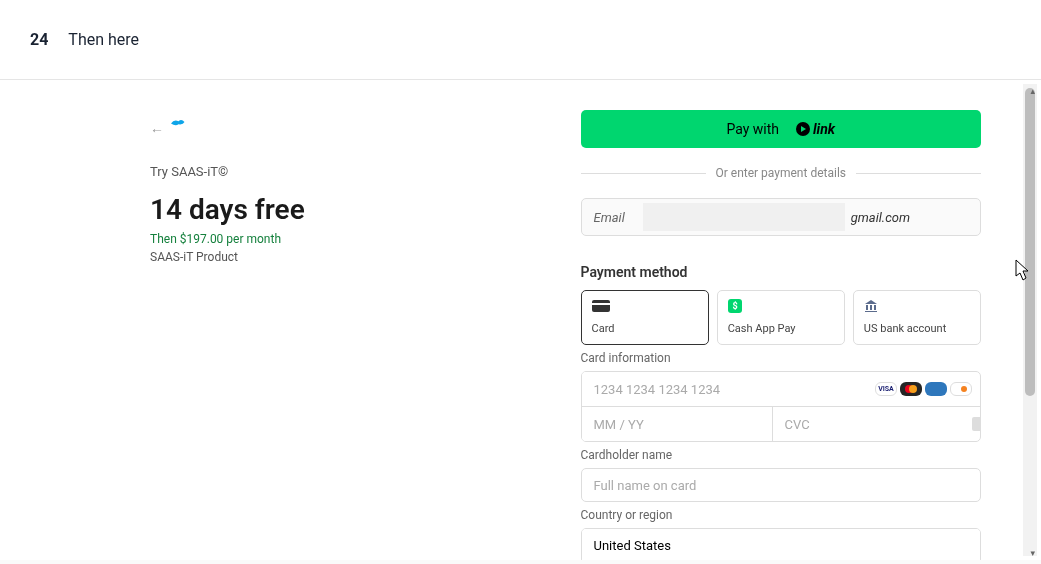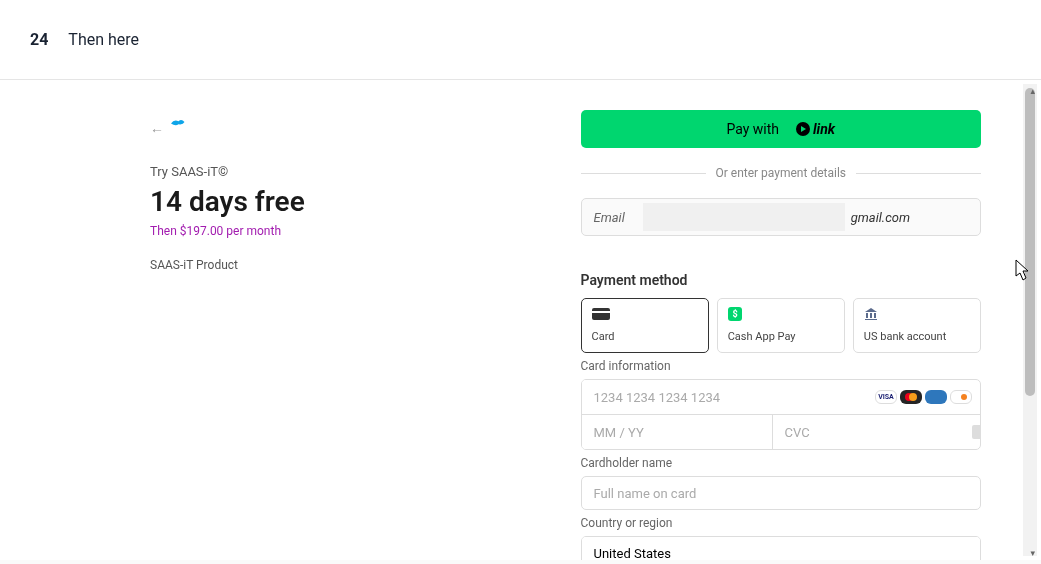--- a/index.html
+++ b/index.html
@@ -5,36 +5,36 @@
     * { margin:0; padding:0; box-sizing:border-box; font-family:-apple-system,BlinkMacSystemFont,'Segoe UI',Roboto,sans-serif; }
     body { width:1041px; height:564px; background:#fafafa; overflow:hidden; position:relative; }
     .header { background:#fff; border-bottom:1px solid #e5e5e5; padding:30px 30px; display:flex; align-items:center; gap:20px; }
     .step-num { font-weight:700; font-size:16px; color:#1a2332; }
     .step-title { font-size:16px; color:#1a2332; }
     .content { display:flex; height:calc(100% - 84px); background:#fff; }
     .left { width:50%; padding:40px 50px 0 150px; position:relative; }
     .back-arrow { position:absolute; left:150px; top:40px; color:#999; font-size:14px; cursor:pointer; }
     .logo { position:absolute; left:168px; top:36px; width:18px; height:12px; }
     .left-inner { margin-top:44px; }
-    .try-text { font-size:13px; color:#555; margin-bottom:6px; }
+    .try-text { font-size:13px; color:#555; margin-bottom:14px; }
     .days-free { font-size:28px; font-weight:600; color:#1a1a1a; margin-bottom:6px; }
-    .then-text { font-size:12px; color:#a21caf; margin-bottom:20px; }
+    .then-text { font-size:12px; color:#15803d; margin-bottom:4px; }
     .product-name { font-size:12px; color:#555; }
     .right { width:50%; padding:30px 60px 0 60px; overflow-y:auto; }
     .link-btn { width:100%; background:#00d66f; border:none; border-radius:5px; height:38px; display:flex; align-items:center; justify-content:center; gap:16px; cursor:pointer; color:#000; font-size:14px; }
     .link-btn .paywith { color:#000; }
     .link-logo { display:flex; align-items:center; gap:2px; font-weight:700; }
     .divider-row { display:flex; align-items:center; gap:10px; margin:18px 0; }
     .divider-line { flex:1; height:1px; background:#ddd; }
     .divider-text { font-size:12px; color:#888; }
     .email-field { width:100%; border:1px solid #ddd; border-radius:5px; height:38px; display:flex; align-items:center; background:#fafafa;font-style:italic; }
     .email-label { padding:0 12px; font-size:13px; color:#666; }
     .email-value { font-size:13px; color:#333; margin-left:auto; padding-right:70px; }
     .mask { flex:1; height:28px; background:#f0f0f0; margin:0 6px; }
-    .section-heading { font-size:14px; font-weight:600; color:#333; margin-top:36px; margin-bottom:10px; }
+    .section-heading { font-size:14px; font-weight:600; color:#333; margin-top:28px; margin-bottom:10px; }
     .section-label { font-size:12px; color:#666; margin-top:6px; margin-bottom:6px; }
     .pm-row { display:flex; gap:8px; }
     .pm-tab { flex:1; border:1px solid #ddd; border-radius:5px; padding:8px 10px; cursor:pointer; background:#fff; }
     .pm-tab.active { border:1.5px solid #333; }
     .pm-icon { display:block; height:14px; margin-bottom:4px; }
     .pm-label { font-size:11px; color:#444; }
     .card-inputs { border:1px solid #ddd; border-radius:5px; overflow:hidden; }
     .card-number-row { display:flex; align-items:center; border-bottom:1px solid #ddd; }
     .card-number-input { flex:1; border:none; height:34px; padding:0 12px; font-size:13px; outline:none; }
     .card-brands { display:flex; gap:3px; padding-right:8px; align-items:center; }

